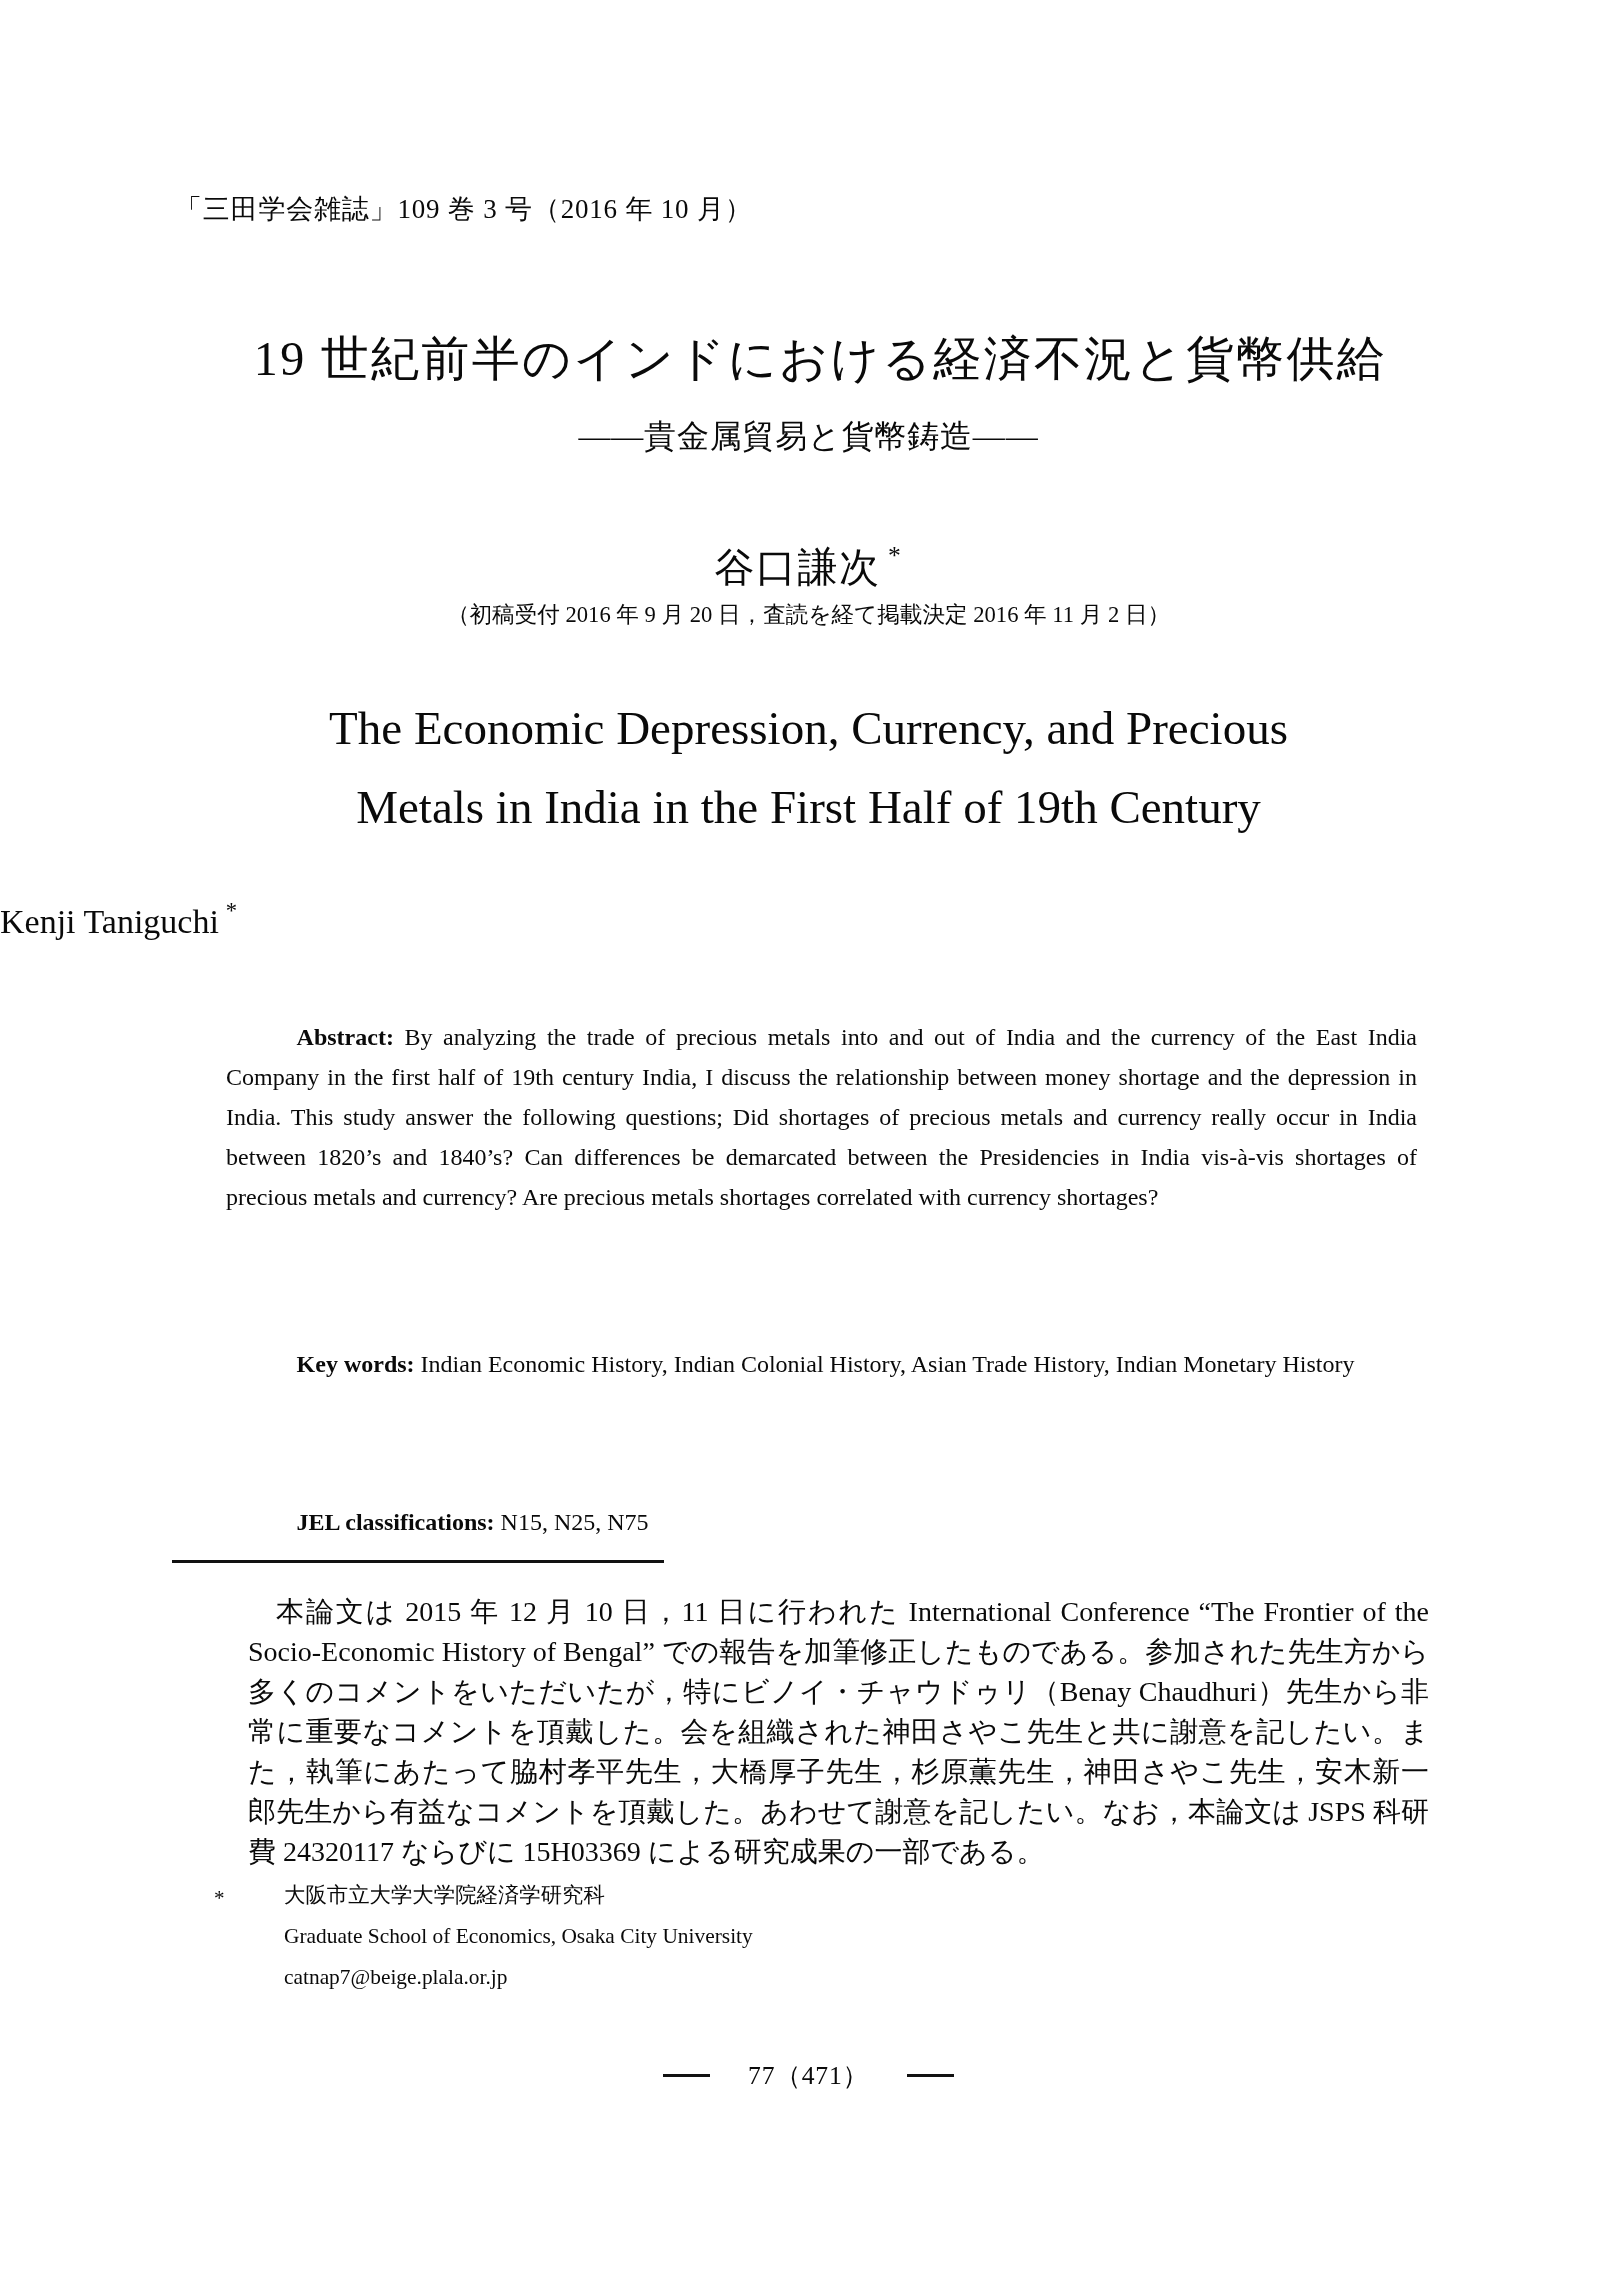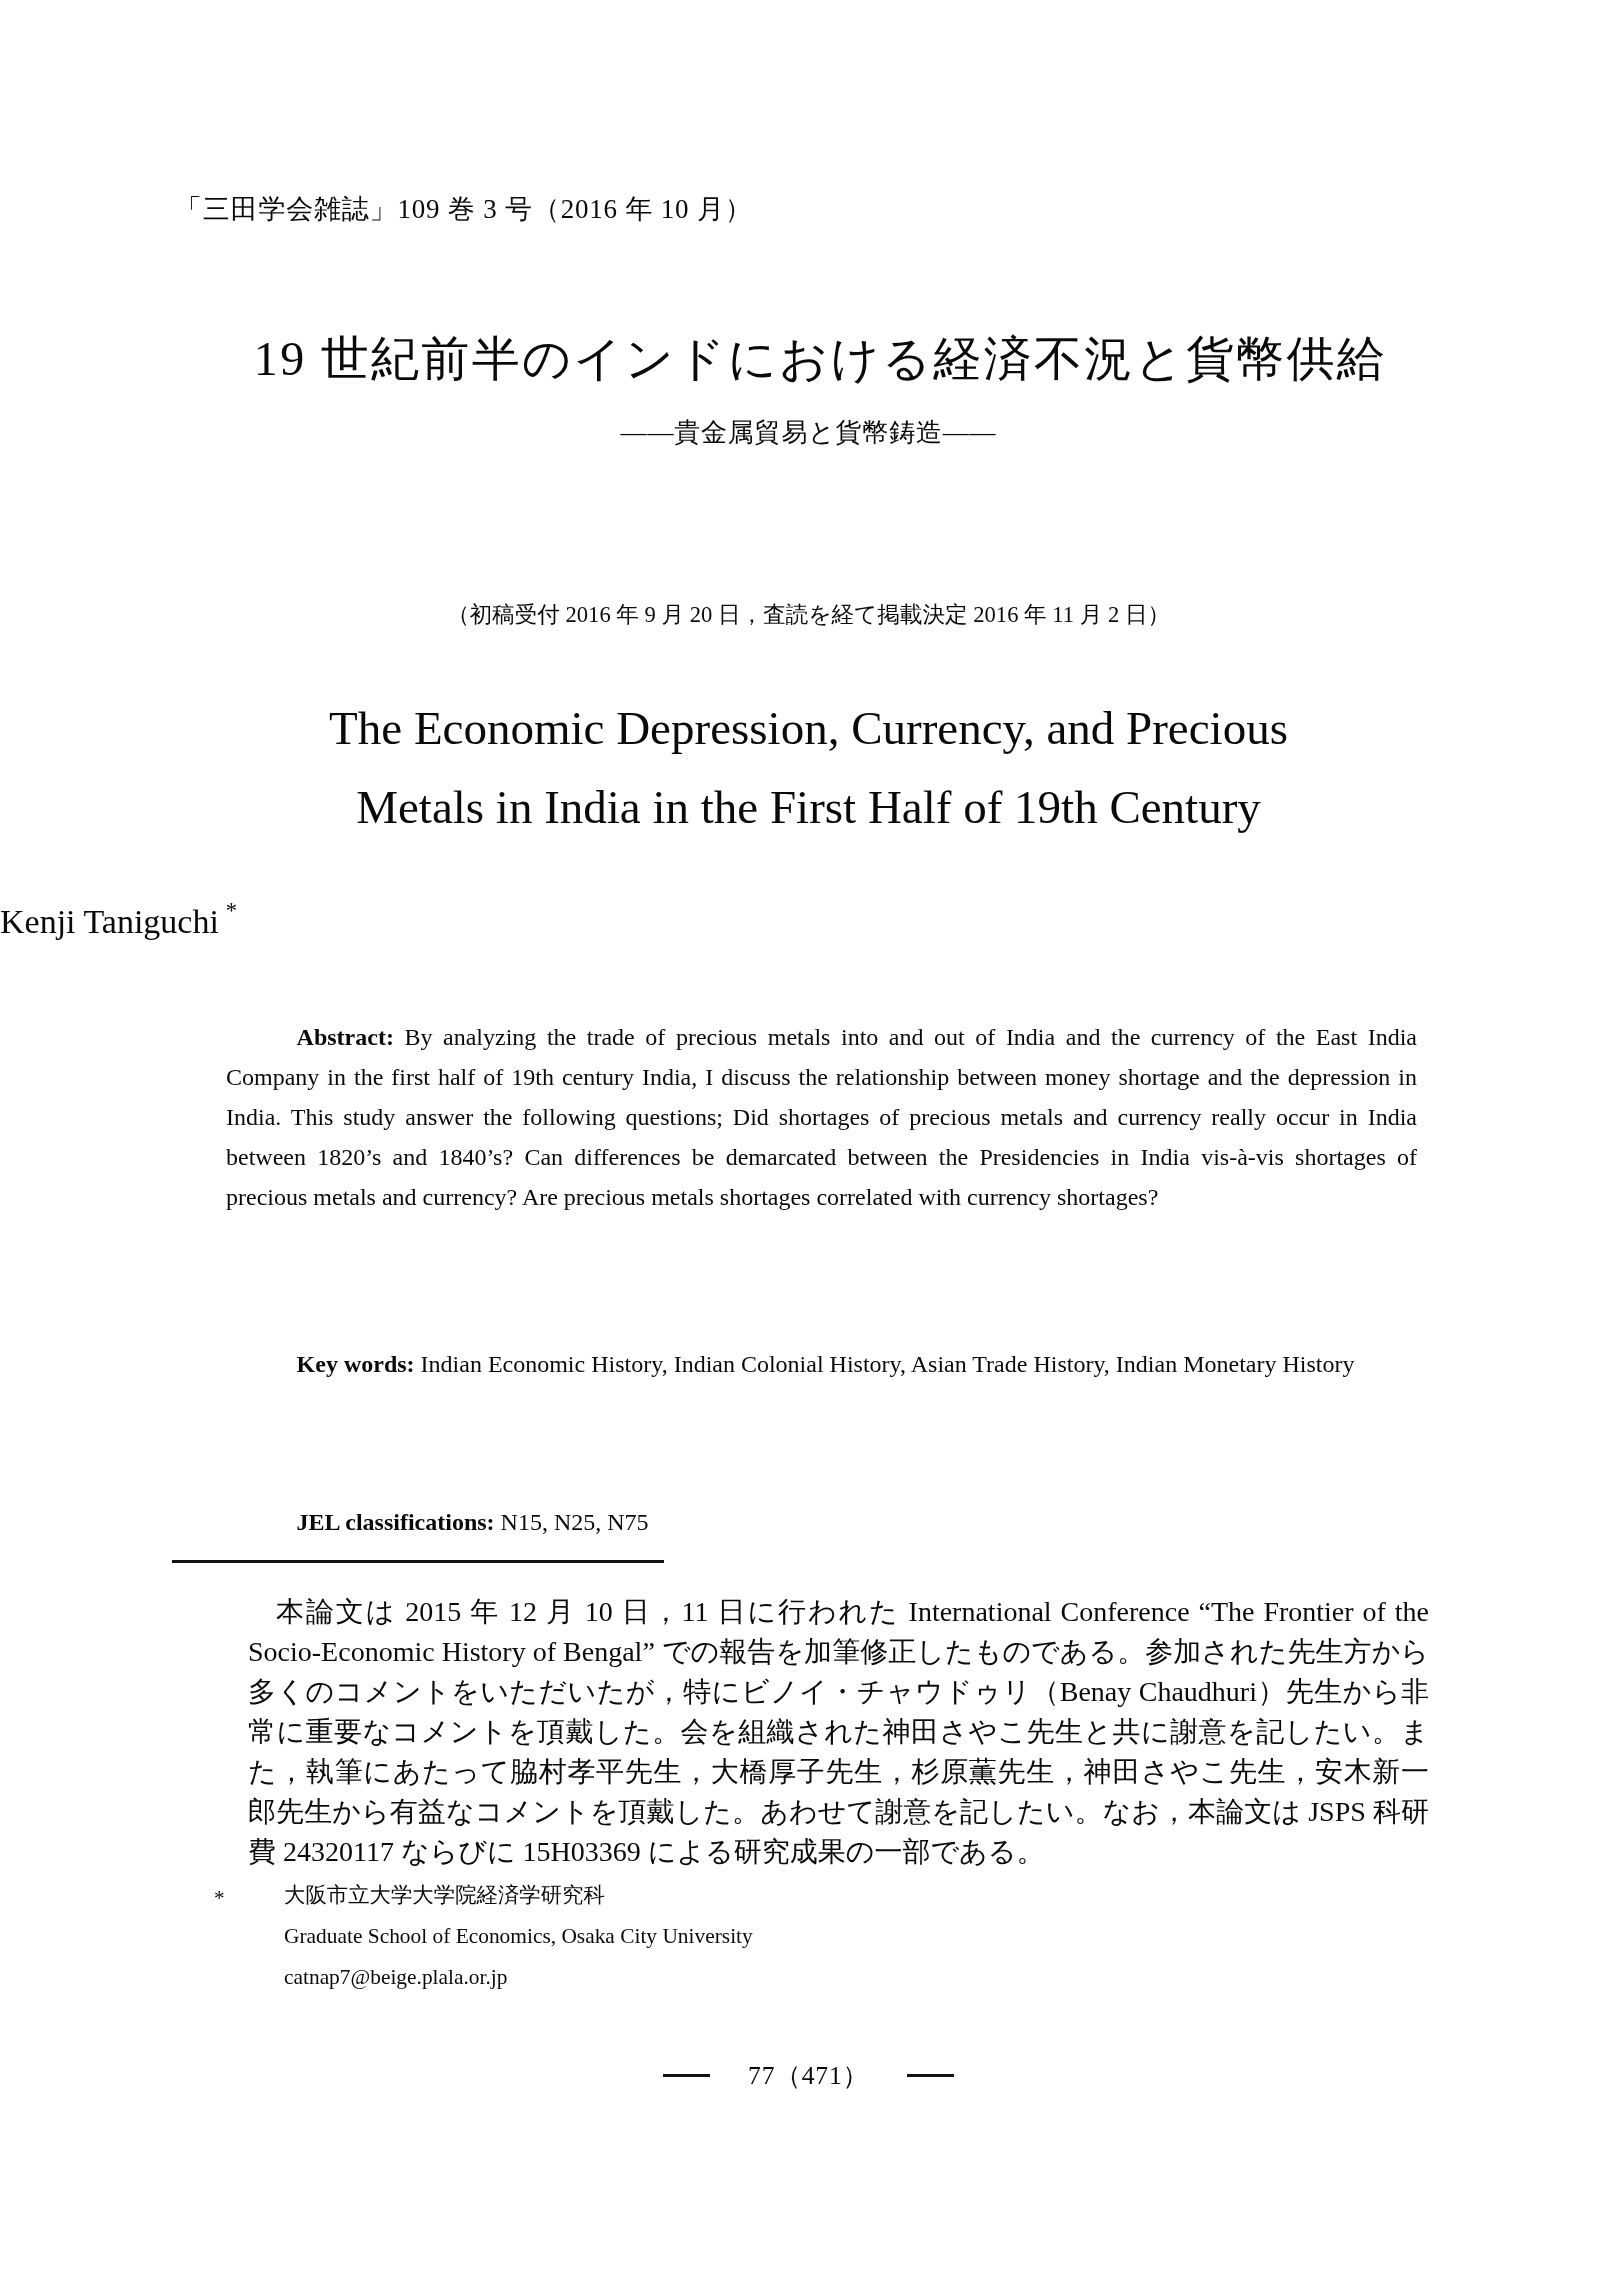--- a/index.html
+++ b/index.html
@@ -31,21 +31,21 @@
     font-weight: normal;
     letter-spacing: 2.3px;
     white-space: nowrap;
   }
   .subtitle-ja {
     position: absolute;
     left: 0;
     top: 415px;
     width: 100%;
     text-align: center;
-    font-size: 26px;
+    font-size: 32px;
     letter-spacing: 0.8px;
     white-space: nowrap;
   }
   .author-ja {
     position: absolute;
     left: 0;
     top: 540px;
     width: 100%;
     text-align: center;
     font-size: 40px;
@@ -153,20 +153,21 @@
 <body>
 
 <div class="page">
 
   <div class="journal-line">「三田学会雑誌」109 巻 3 号（2016 年 10 月）</div>
 
   <h1 class="title-ja">19 世紀前半のインドにおける経済不況と貨幣供給</h1>
 
   <div class="subtitle-ja">——貴金属貿易と貨幣鋳造——</div>
 
+  <div class="author-ja"><span>谷口謙次</span><sup class="star">*</sup></div>
 
   <div class="received">（初稿受付 2016 年 9 月 20 日，査読を経て掲載決定 2016 年 11 月 2 日）</div>
 
   <h2 class="title-en">
     <span class="line">The Economic Depression, Currency, and Precious</span>
     <span class="line">Metals in India in the First Half of 19th Century</span>
   </h2>
 
   <div class="author-en"><span>Kenji Taniguchi</span><sup class="star">*</sup></div>
 

